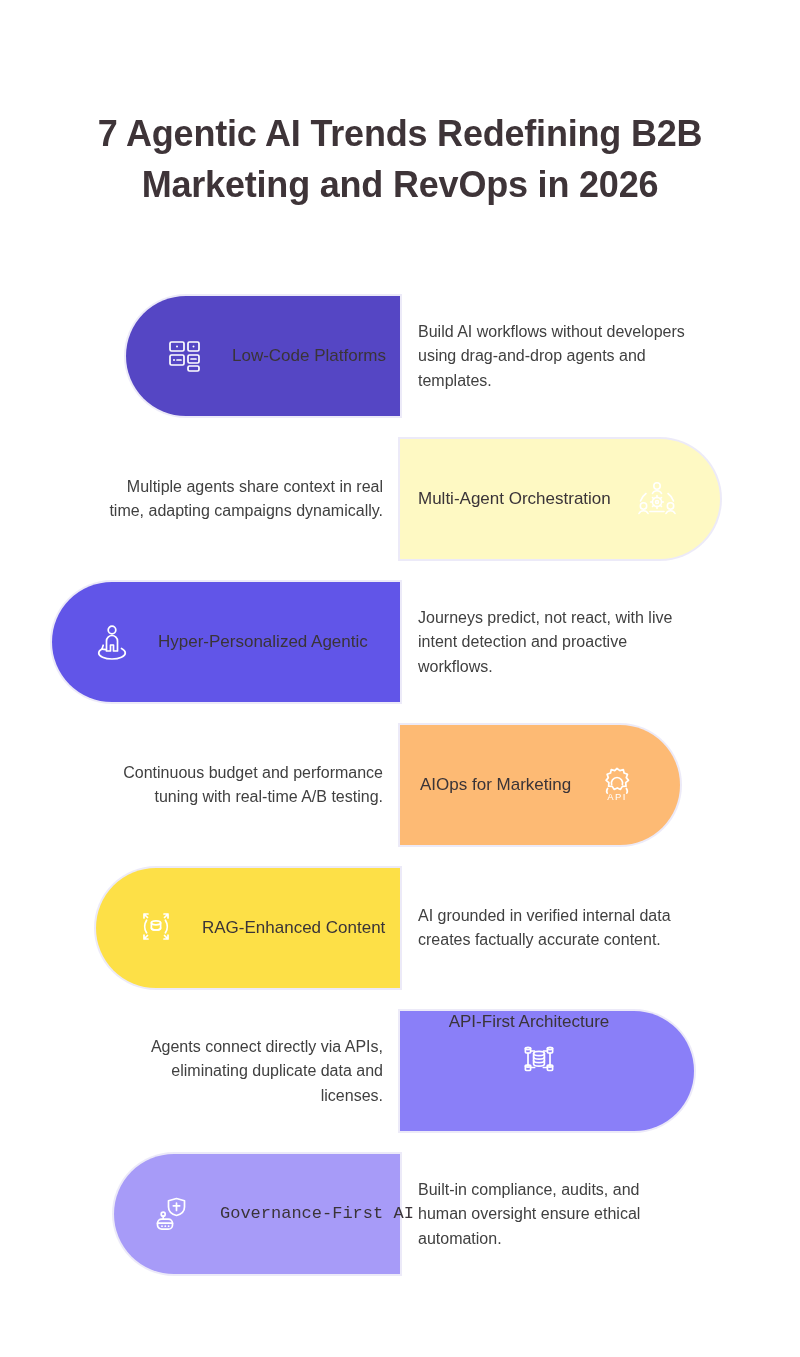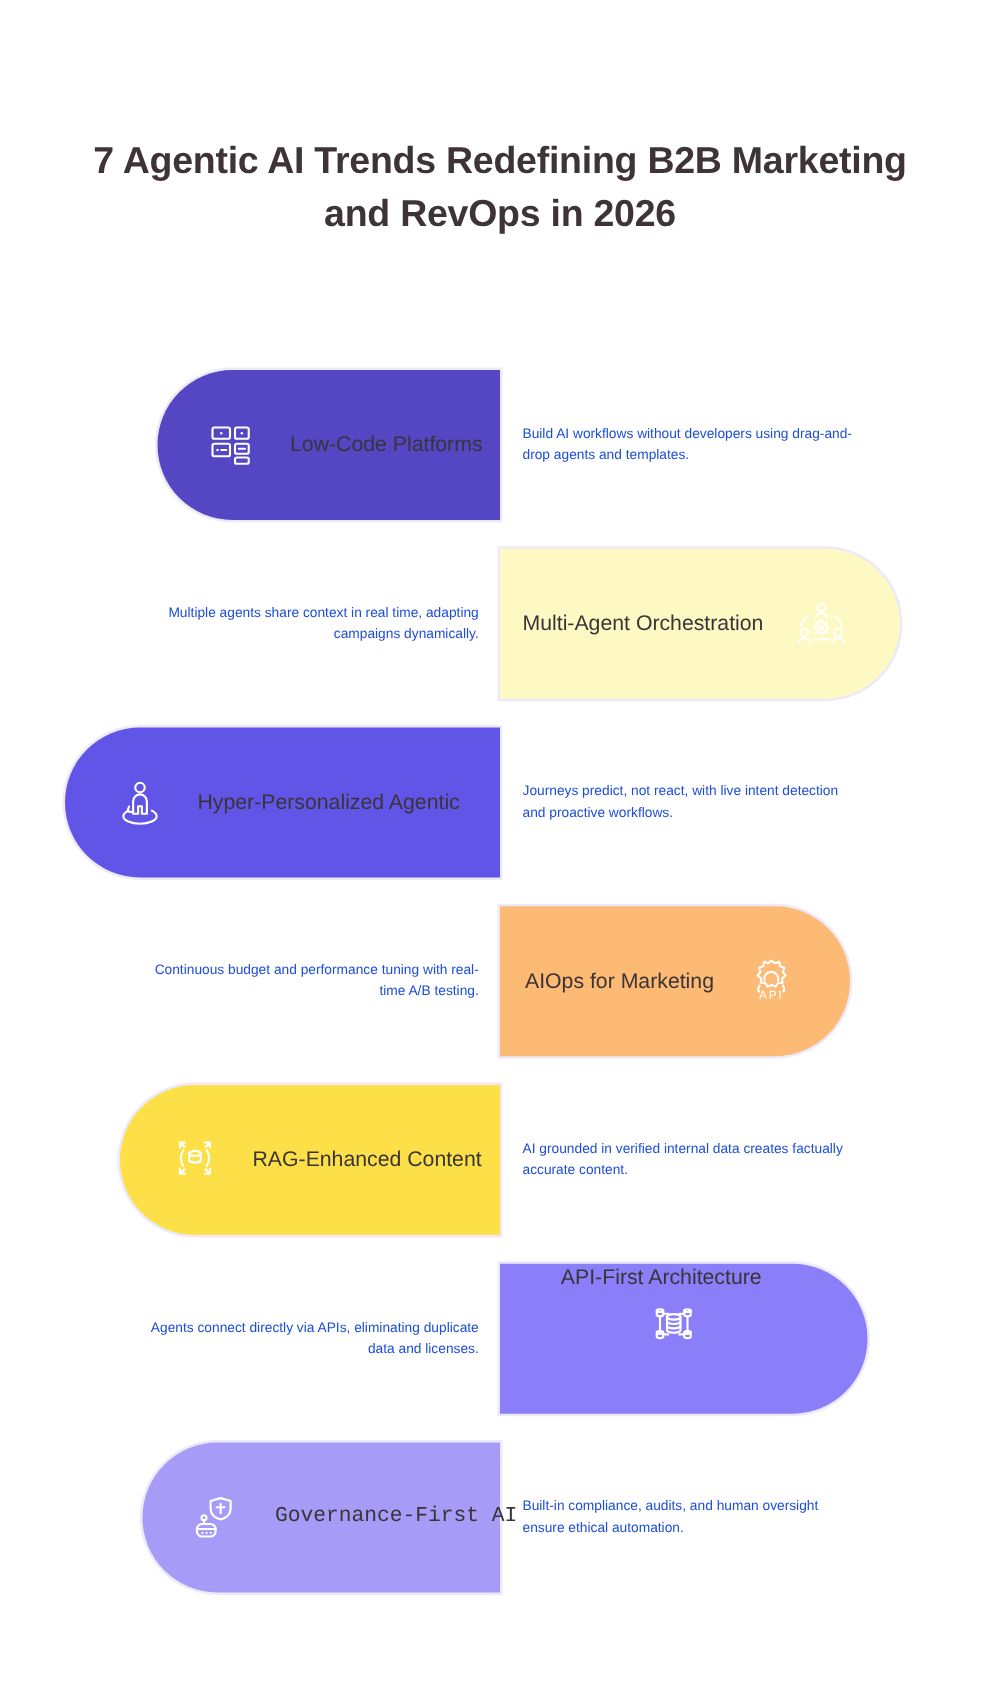--- a/index.html
+++ b/index.html
@@ -20,21 +20,21 @@
     overflow: hidden;
   }
 
   
   .title {
     position: absolute;
     left: 55px;
     top: 108px;
     width: 690px;
     text-align: center;
-    font-size: 30px;
+    font-size: 36px;
     font-weight: bold;
     line-height: 1.42;
     letter-spacing: -0.2px;
     color: #3e3438;
   }
 
   
   .rows {
     position: absolute;
     left: 0;
@@ -90,23 +90,23 @@
     white-space: nowrap;
   }
   .row.left  .pill-label { margin-left: 20px; }
   .row.right .pill-label { margin-right: 20px; }
 
   
   .desc {
     position: absolute;
     top: 50%;
     transform: translateY(-50%);
-    font-size: 11px;
+    font-size: 16px;
     line-height: 1.52;
-    color: #1d4ed8;
+    color: #404040;
   }
   .row.left .desc {
     left: 418px;
     width: 270px;
     text-align: left;
   }
   .row.right .desc {
     left: 108px;
     width: 275px;
     text-align: right;

